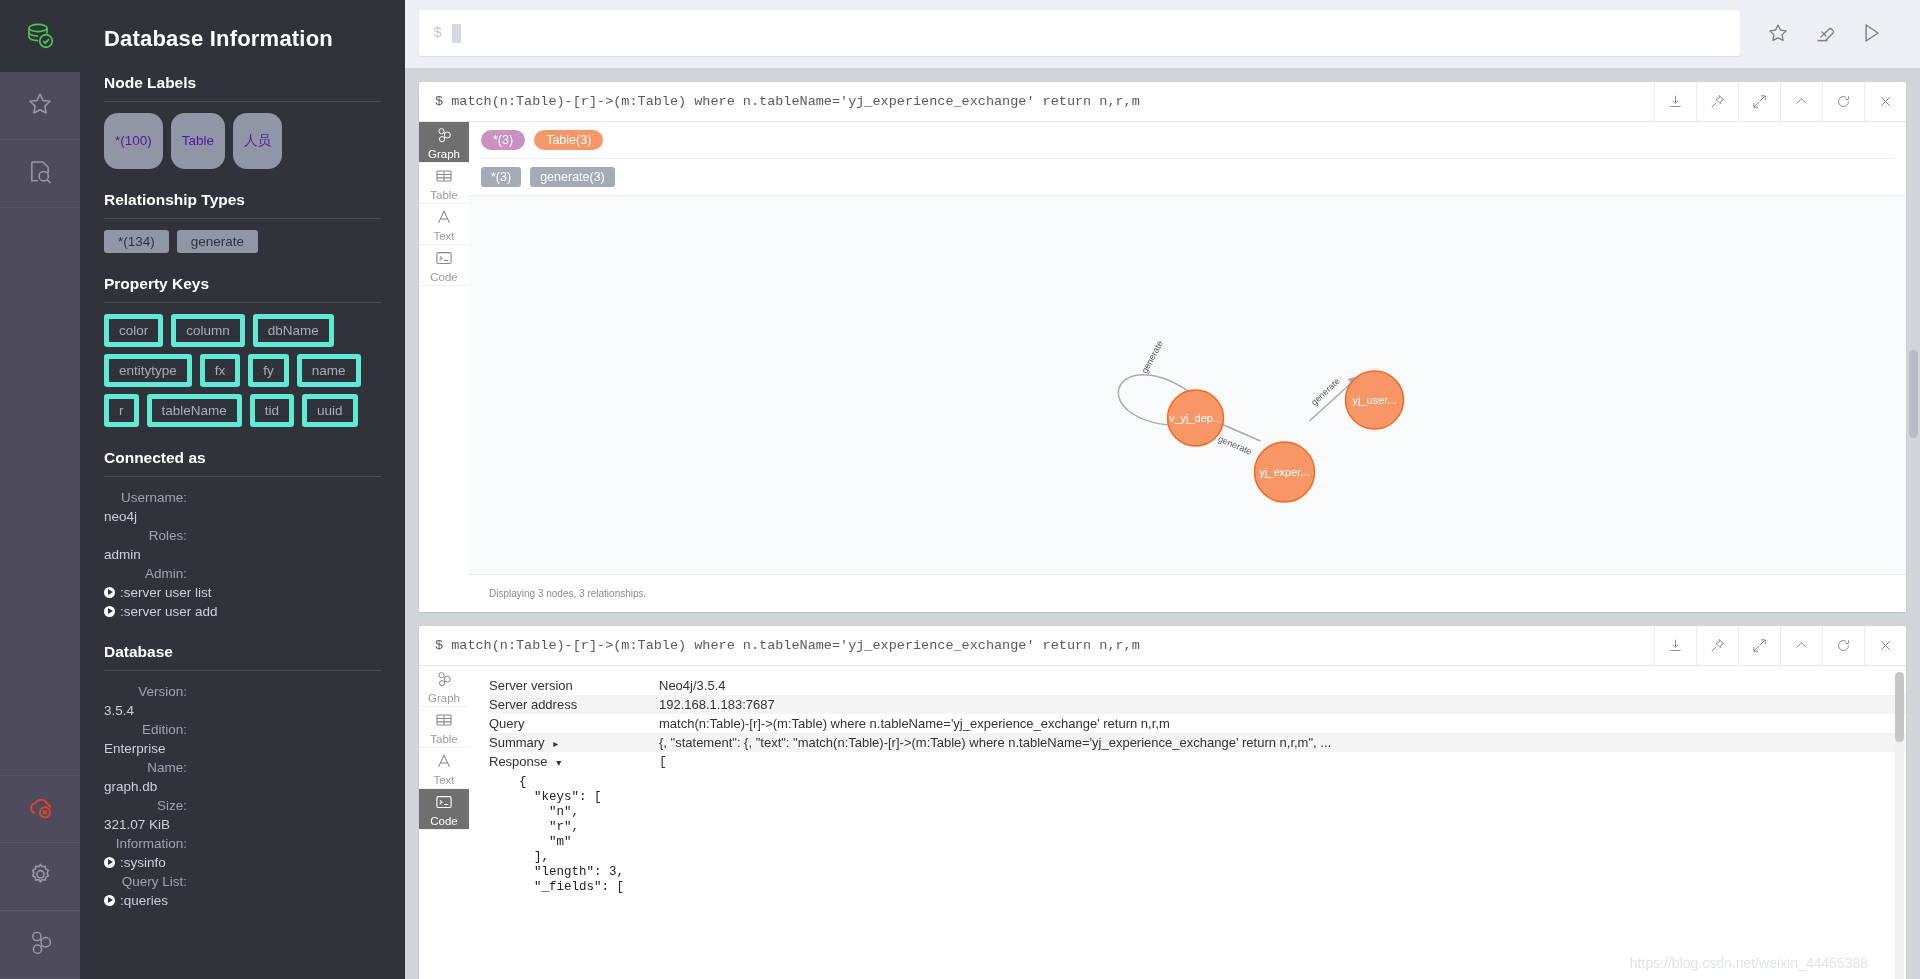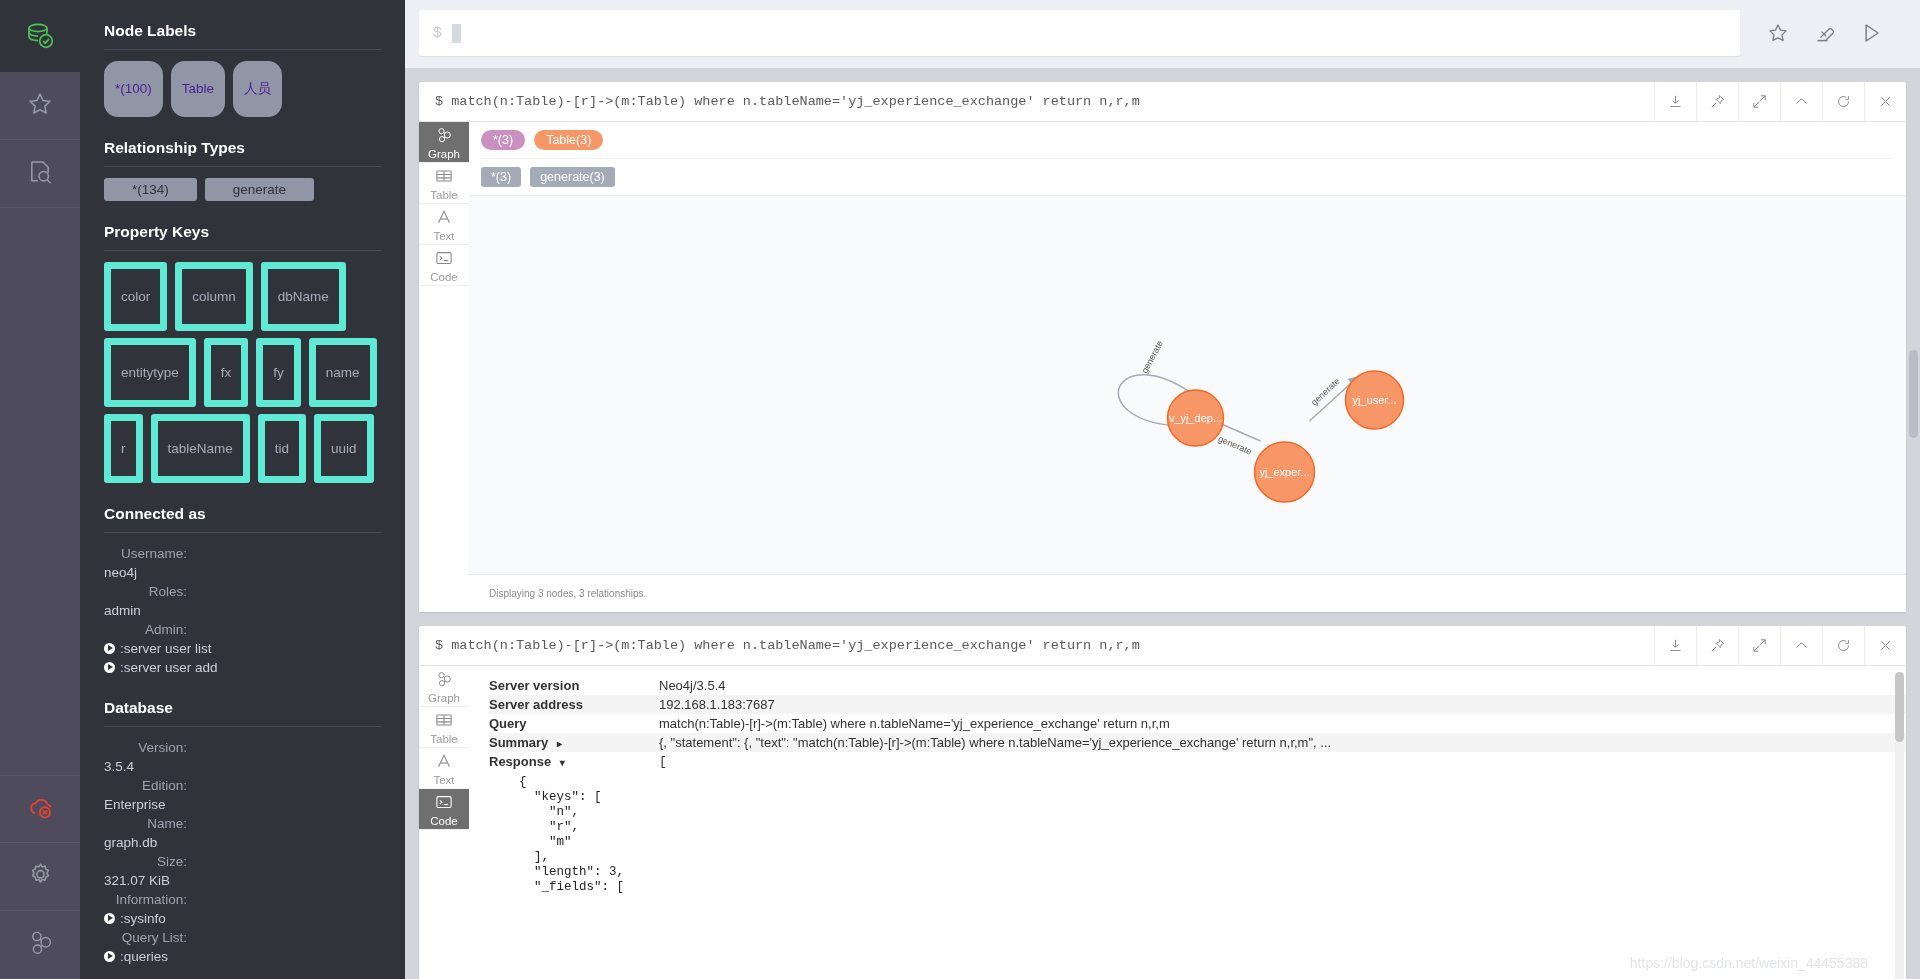--- a/index.html
+++ b/index.html
@@ -43,25 +43,25 @@
   }
   .drawer-hr { border-bottom: 1px solid #4A4C55; margin-bottom: 11px; }
   .chips { display: flex; flex-wrap: wrap; gap: 7px 8px; }
   .chip {
     background: #9196A6; color: #4c1d95; border-radius: 14px;
     font-size: 13.5px; padding: 20px 11px; cursor: pointer;
     line-height: 1.15;
   }
   .chip-sq {
     background: #9196A6; color: #31333B; border-radius: 3px;
-    font-size: 13.5px; padding: 4px 28px; cursor: pointer;
+    font-size: 13.5px; padding: 4px 14px; cursor: pointer;
   }
   .chip-out {
-    background: transparent; color: #A7ABB8; border: 7px solid #5eead4;
-    border-radius: 3px; font-size: 13.5px; padding: 20px 10px; cursor: pointer;
+    background: transparent; color: #A7ABB8; border: 5px solid #5eead4;
+    border-radius: 3px; font-size: 13.5px; padding: 4px 10px; cursor: pointer;
   }
   .kv { margin-top: 6px; font-size: 13.5px; line-height: 19px; }
   .kv-row { display: flex; flex-direction: column; }
   .kv-k { width: 92px; text-align: right; color: #9EA3B0; padding-right: 9px; }
   .kv-v { color: #CBCFD9; }
   .cmd { color: #CBCFD9; cursor: pointer; display: flex; align-items: center; gap: 5px; }
   .play-dot {
     width: 11px; height: 11px; border-radius: 50%; background: #fff;
     display: inline-flex; align-items: center; justify-content: center; flex: 0 0 11px;
   }
@@ -144,21 +144,21 @@
     border-top: 1px solid #EAEAEA; height: 38px;
     display: flex; align-items: center; padding-left: 20px;
     font-size: 10px; color: #8A8A8A; background: #fff;
   }
 
   
   .code-body { position: relative; overflow: hidden; }
   .code-inner { padding: 10px 0 0 20px; }
   .meta-table { border-collapse: collapse; font-size: 13px; width: 100%; }
   .meta-table td { padding: 2px 0; vertical-align: top; }
-  .meta-k { font-weight: bold; color: #333; width: 170px; }
+  .meta-k { font-weight: normal; color: #333; width: 170px; }
   .meta-v { color: #333; font-family: "Liberation Sans", sans-serif; }
   .meta-table tr.alt { background: #F4F4F4; }
   .json {
     font-family: "Liberation Mono", monospace; font-size: 12.5px;
     color: #222; white-space: pre; padding-top: 4px; line-height: 15px;
   }
   .scrollbar {
     position: absolute; right: 2px; top: 6px; width: 9px; bottom: 6px;
     background: #F0F0F0; border-radius: 5px;
   }
@@ -236,20 +236,21 @@
             <circle cx="16.3" cy="11.8" r="3.9"></circle>
             <circle cx="9.5" cy="17.5" r="3.4"></circle>
             <path d="M11.6 9.3l2.2 1.1M13.2 14.6l-1.6 1.4" stroke-dasharray="1.6 1.6"></path>
           </svg>
         </span>
       </div>
     </div>
   </div>
 
   <div class="drawer">
+    <div class="drawer-title">Database Information</div>
 
     <div class="drawer-section">
       <div class="drawer-h">Node Labels</div>
       <div class="drawer-hr"></div>
       <div class="chips">
         <span class="chip">*(100)</span>
         <span class="chip">Table</span>
         <span class="chip">人员</span>
       </div>
     </div>

